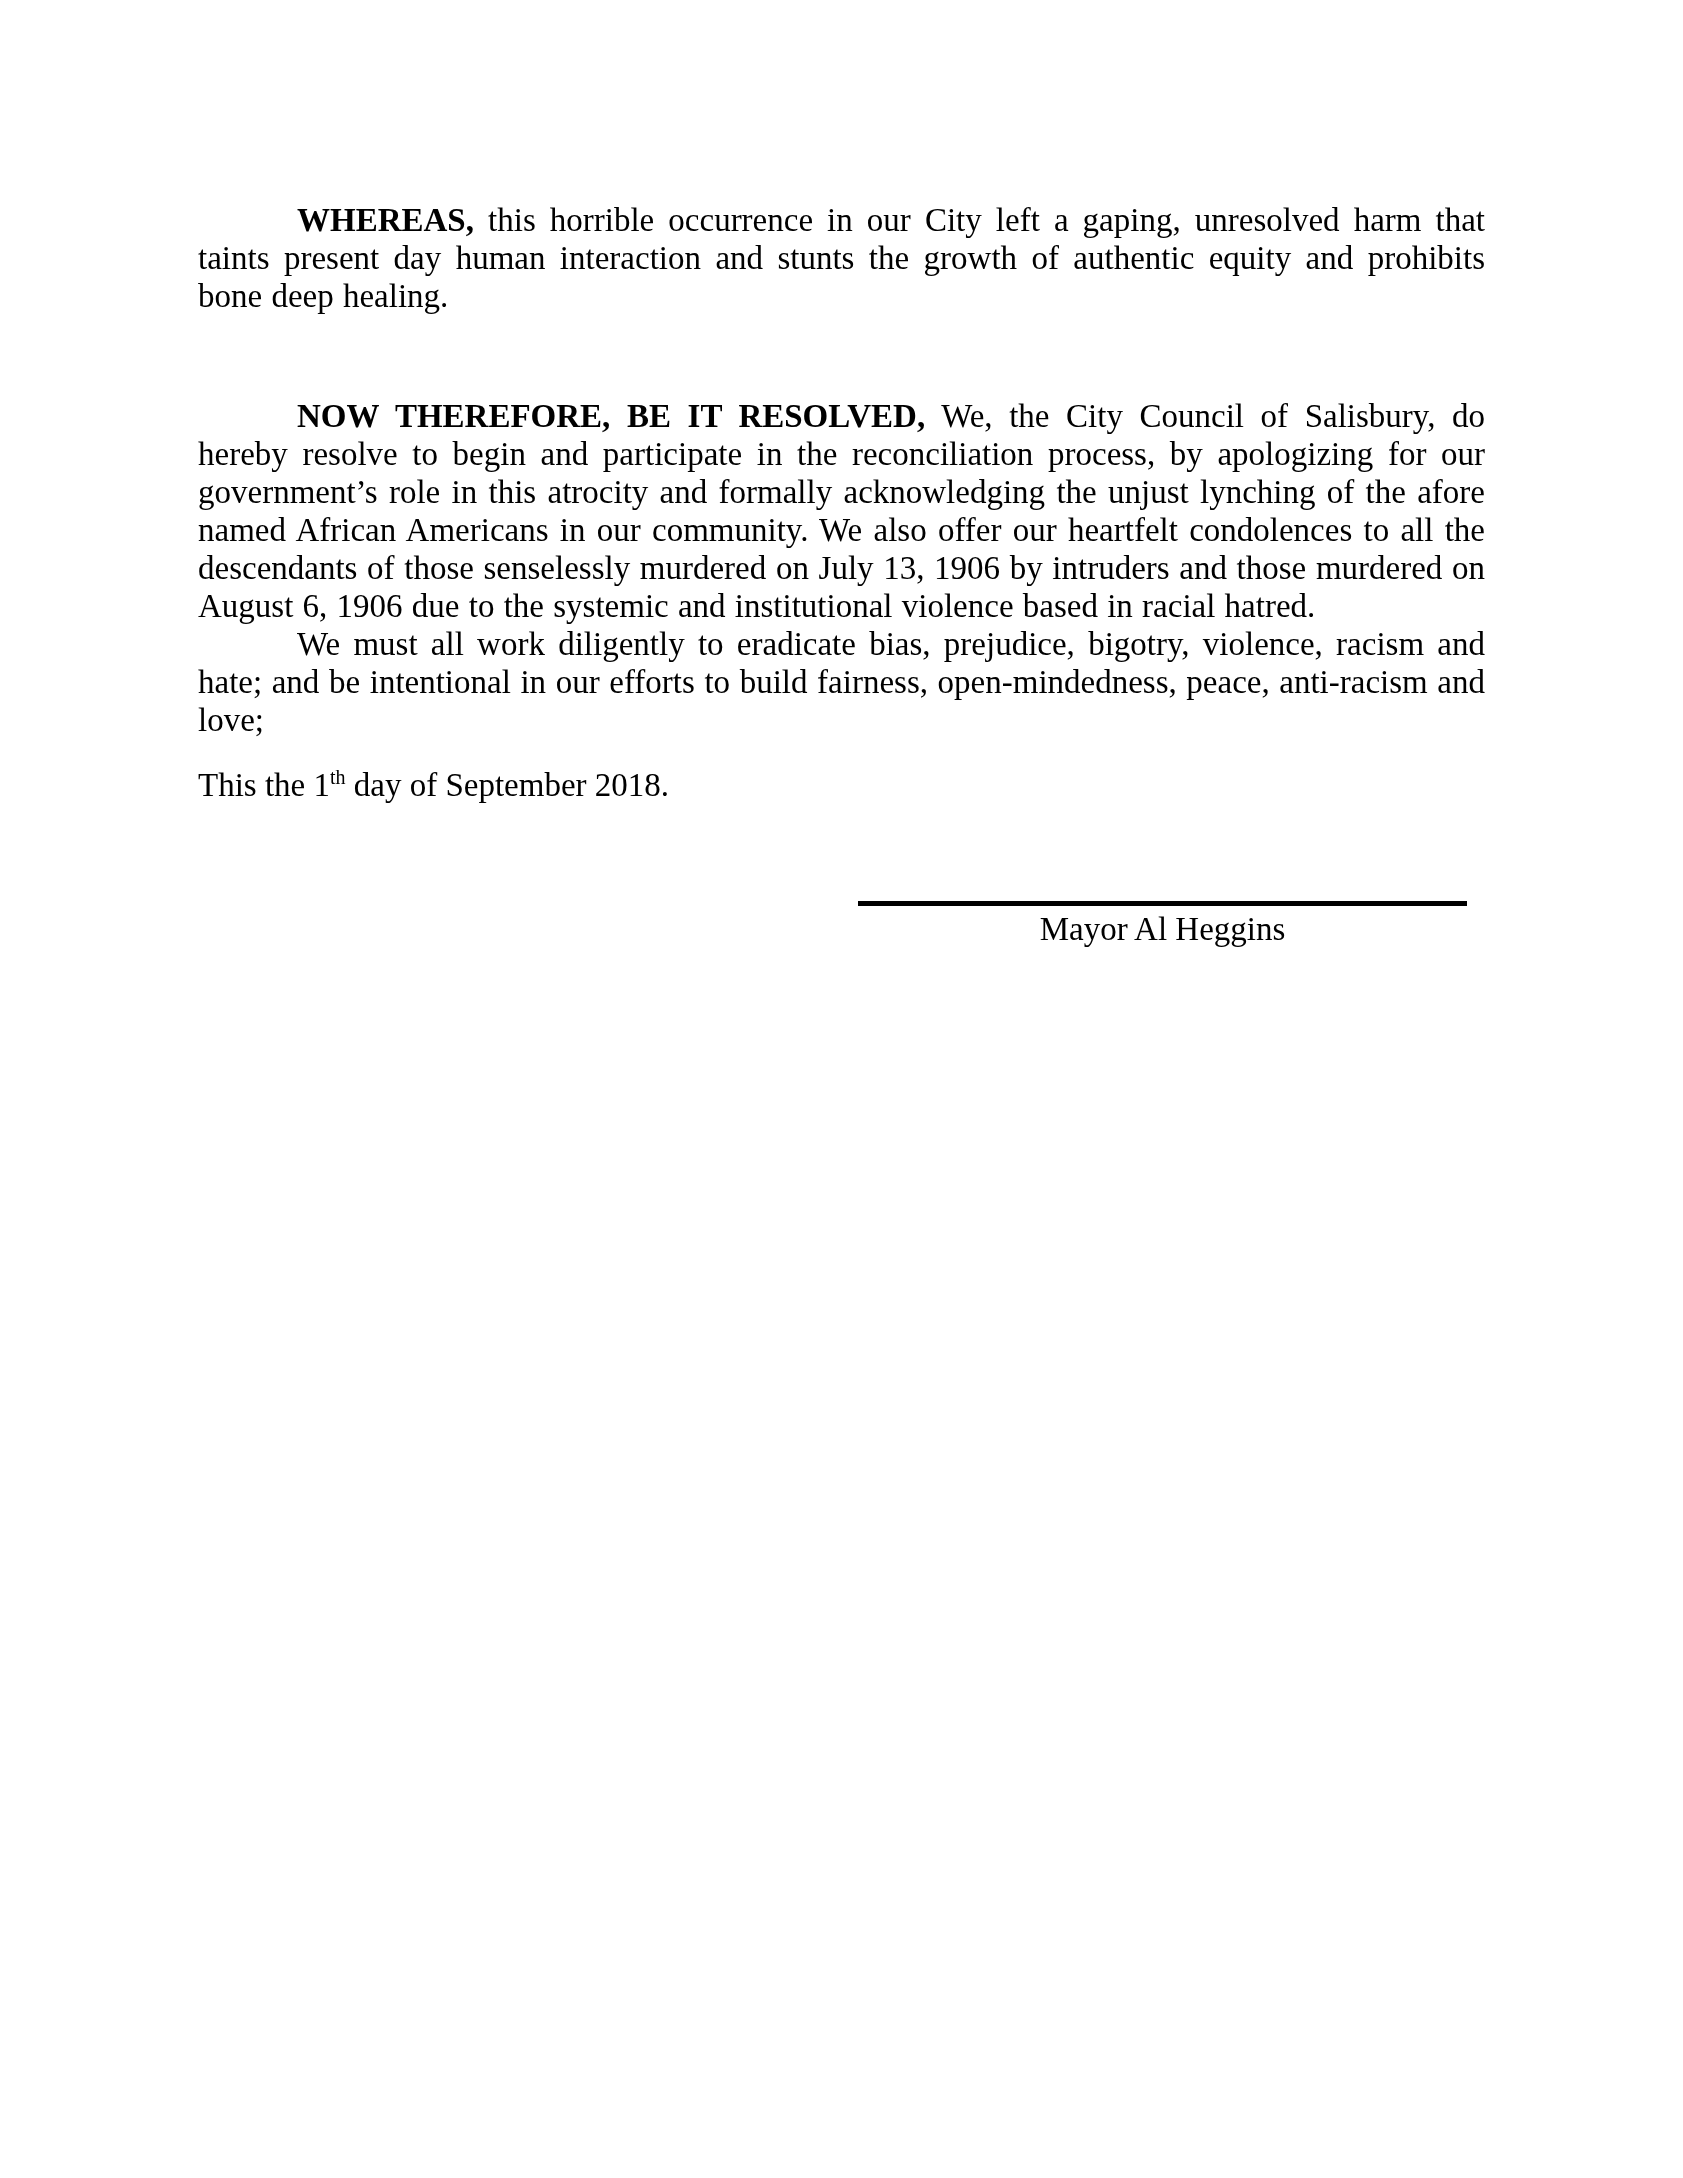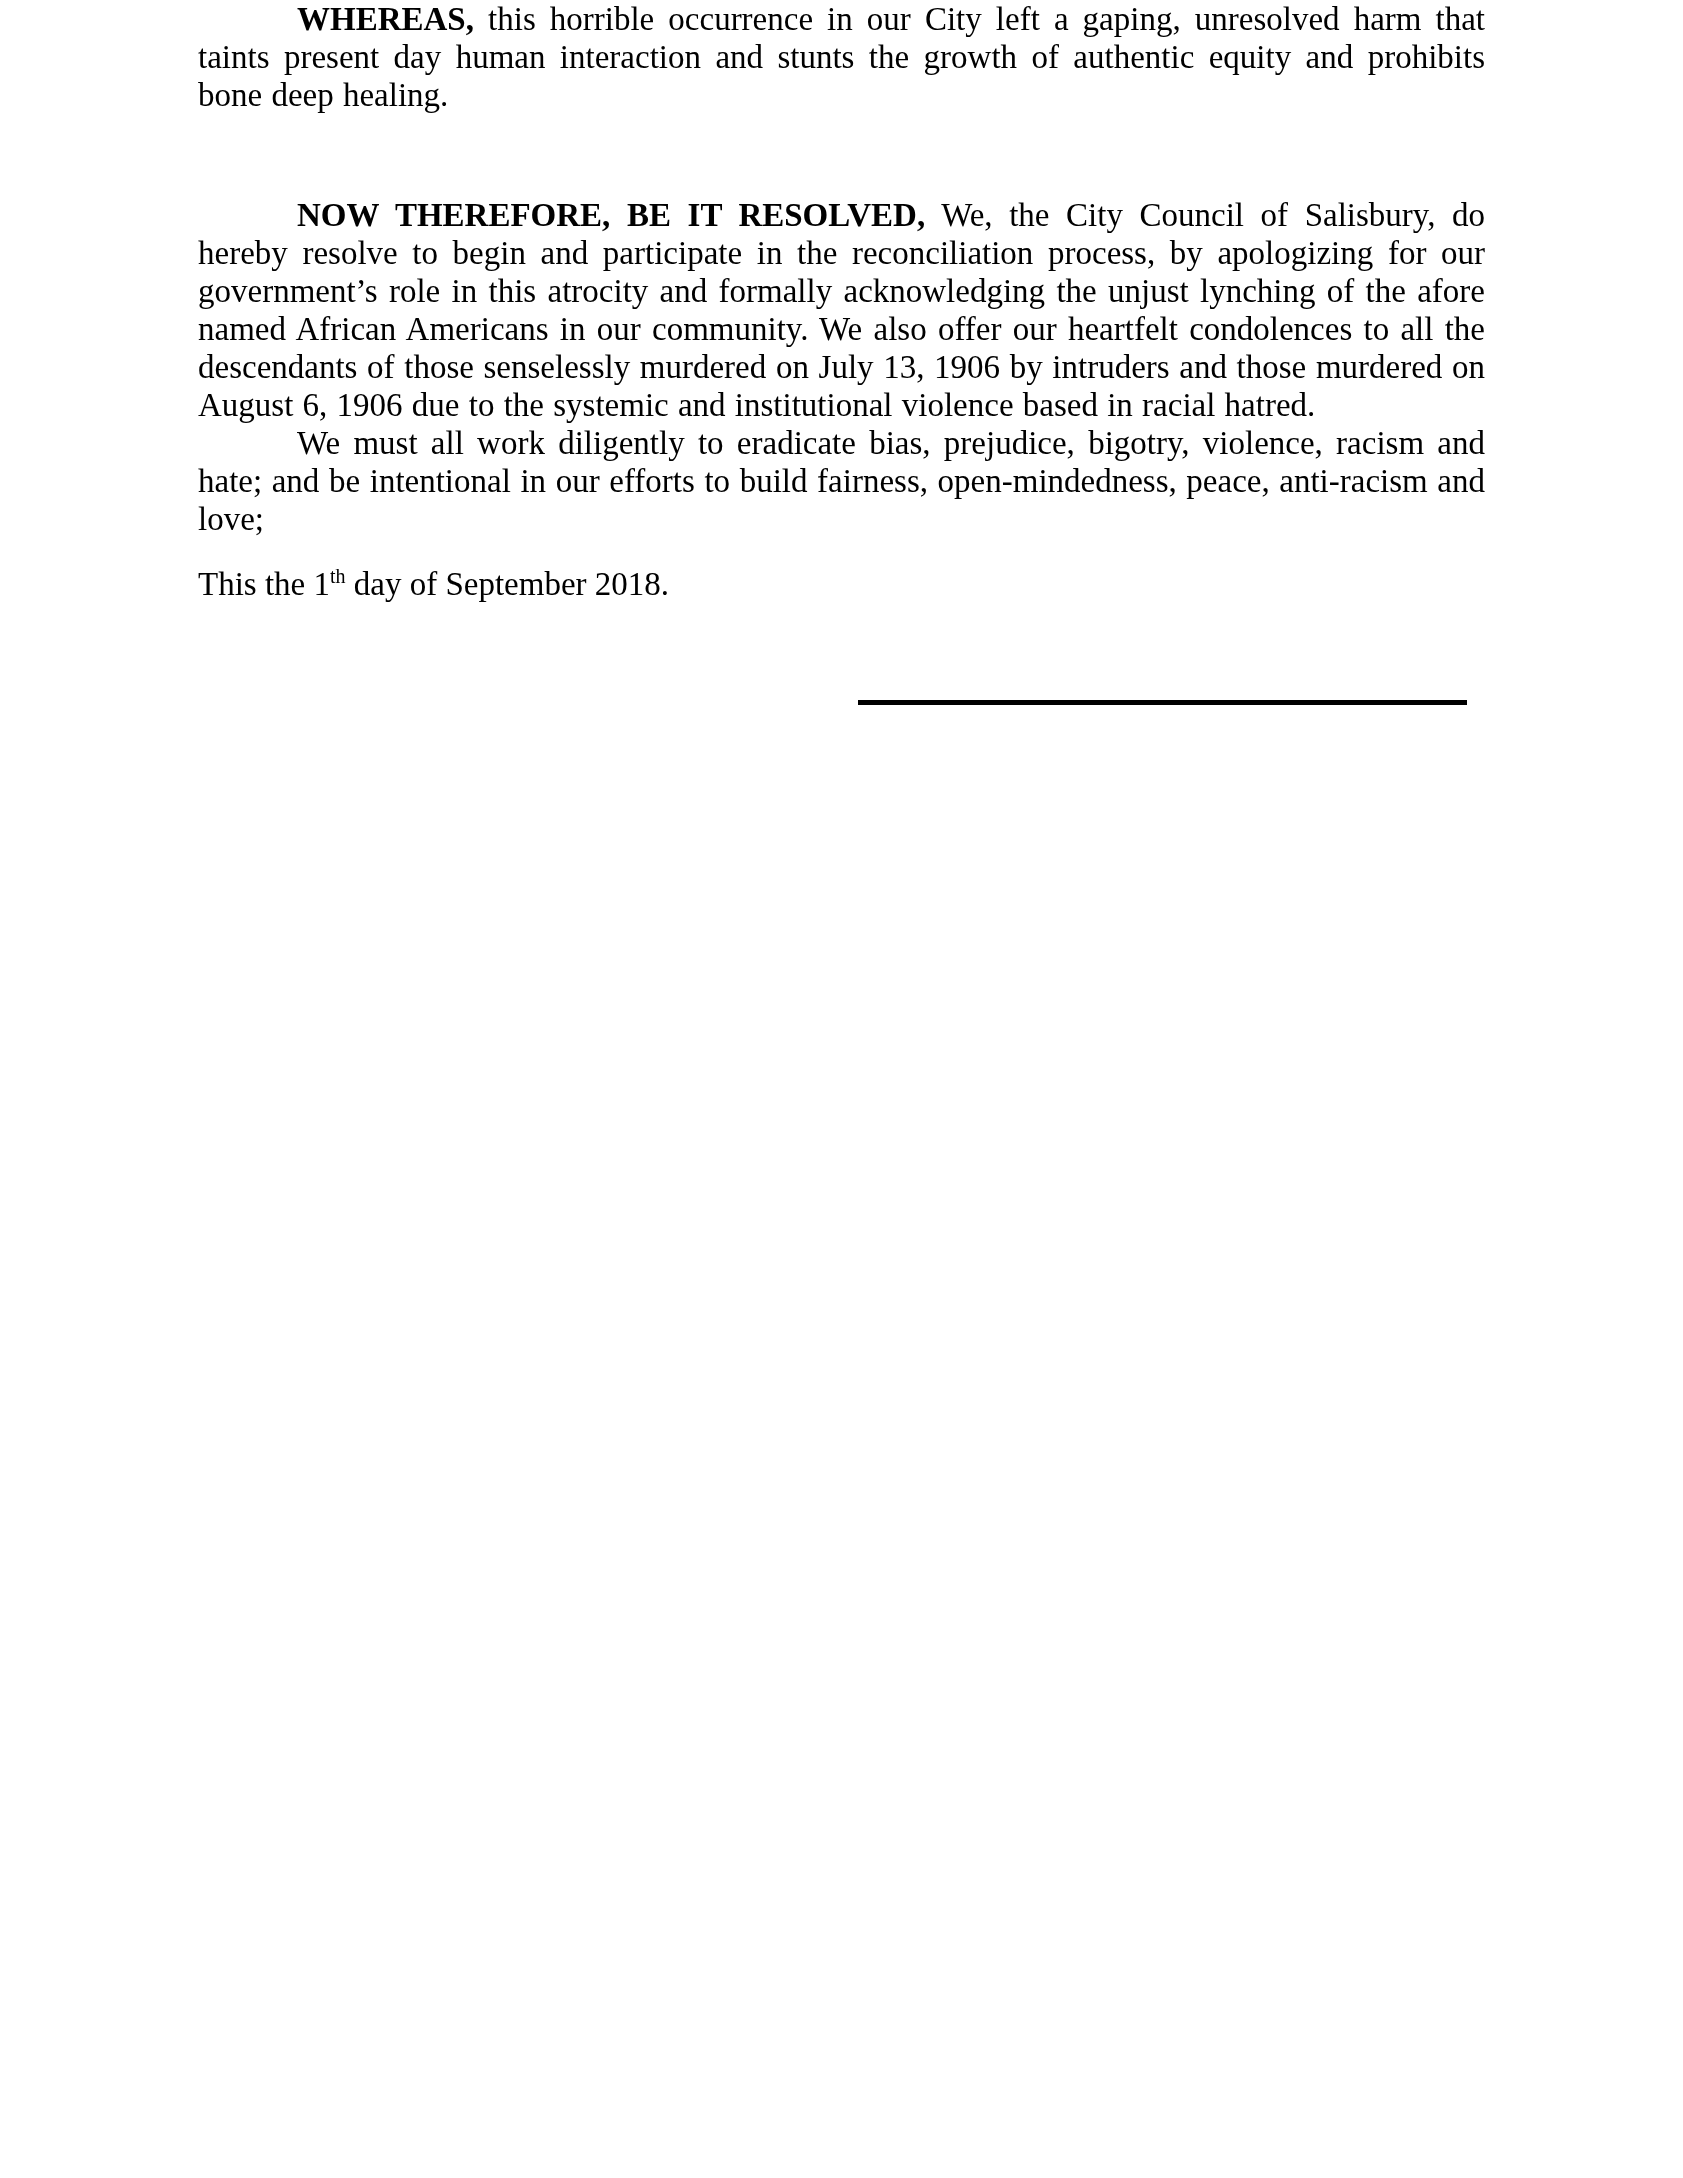--- a/index.html
+++ b/index.html
@@ -14,20 +14,21 @@
     background: #ffffff;
     font-family: "Liberation Serif", serif;
     color: #000000;
     overflow: hidden;
   }
   .content {
     position: absolute;
     left: 198px;
     top: 0;
     width: 1287px;
+    padding-top: 201px;
   }
   p.para {
     margin: 0;
     font-size: 33px;
     line-height: 38px;
     text-align: justify;
     text-indent: 99px;
     word-spacing: 1px;
   }
   p.para .lead {
@@ -72,17 +73,18 @@
     <p class="para" id="paragraph-whereas"><span class="lead">WHEREAS,</span><span> this horrible occurrence in our City left a gaping, unresolved harm that taints present day human interaction and stunts the growth of authentic equity and prohibits bone deep healing.</span></p>
 
     <p class="para" id="paragraph-resolved"><span class="lead">NOW THEREFORE, BE IT RESOLVED,</span><span> We, the City Council of Salisbury, do hereby resolve to begin and participate in the reconciliation process, by apologizing for our government’s role in this atrocity and formally acknowledging the unjust lynching of the afore named African Americans in our community. We also offer our heartfelt condolences to all the descendants of those senselessly murdered on July 13, 1906 by intruders and those murdered on August 6, 1906 due to the systemic and institutional violence based in racial hatred.</span></p>
 
     <p class="para" id="paragraph-work"><span>We must all work diligently to eradicate bias, prejudice, bigotry, violence, racism and hate; and be intentional in our efforts to build fairness, open-mindedness, peace, anti-racism and love;</span></p>
 
     <p class="date-line"><span>This the 1</span><sup>th</sup><span> day of September 2018.</span></p>
 
     <div class="signature-block">
       <div class="signature-rule"></div>
+      <div class="signature-name">Mayor Al Heggins</div>
     </div>
 
   </div>
 </div>
 
 
 </body></html>

